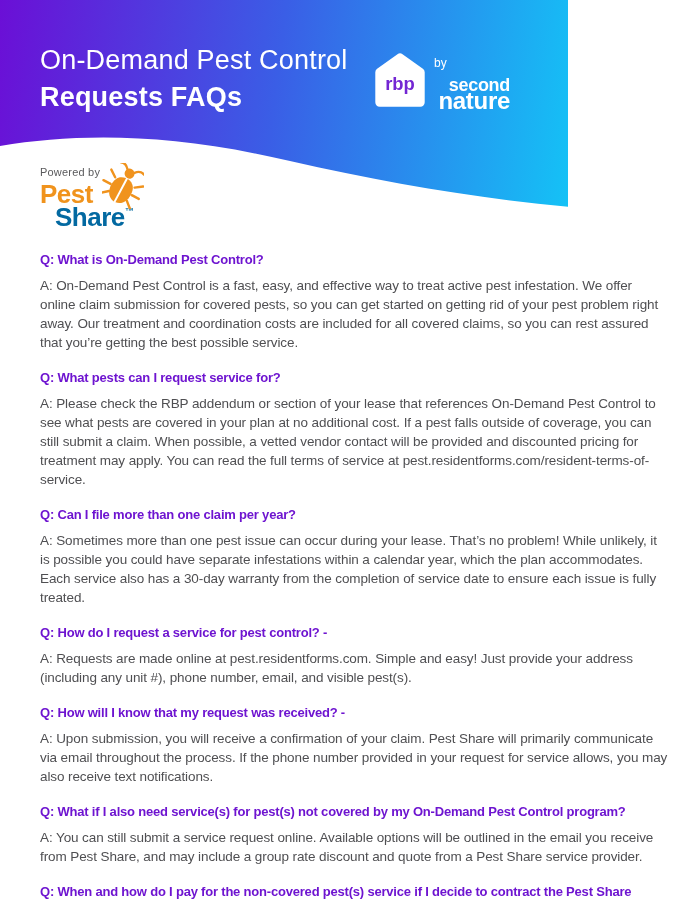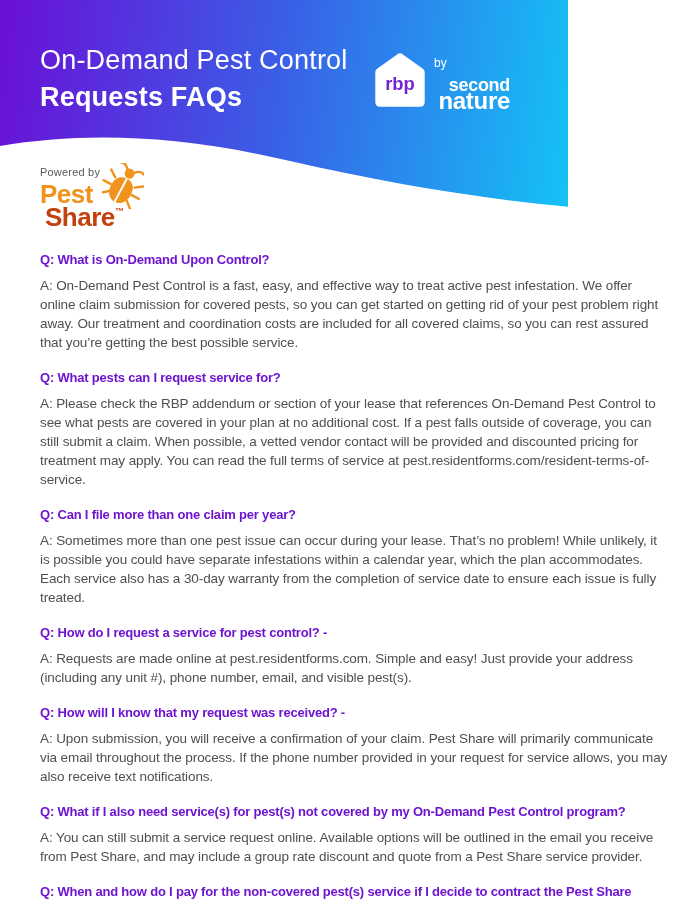--- a/index.html
+++ b/index.html
@@ -33,21 +33,21 @@
   .sn { color: #fff; }
   .sn-line1 { display: flex; align-items: flex-start; }
   .by { font-size: 12px; font-weight: 400; margin-top: 2px; margin-right: 2px; }
   .sn-word { font-size: 18px; font-weight: 700; letter-spacing: -0.3px; line-height: 15px; margin-top: 24px; }
   .sn-line2 { font-size: 24px; font-weight: 700; letter-spacing: -0.3px; line-height: 15px; text-align: right; }
 
   
   .pestshare { position: absolute; left: 40px; top: 166px; width: 170px; height: 72px; }
   .powered-by { font-size: 11px; color: #5a5a5c; letter-spacing: 0.2px; }
   .ps-word1 { position: absolute; left: 0; top: 13px; font-size: 26px; font-weight: 700; color: #F0931D; letter-spacing: -0.5px; }
-  .ps-word2 { position: absolute; left: 5px; top: 36px; font-size: 26px; font-weight: 700; color: #c2410c; letter-spacing: -0.5px; }
+  .ps-word2 { position: absolute; left: 15px; top: 36px; font-size: 26px; font-weight: 700; color: #0369a1; letter-spacing: -0.5px; }
   .ps-tm { font-size: 9px; vertical-align: 12px; font-weight: 700; }
   .bug { position: absolute; left: 62px; top: -3px; width: 42px; height: 46px; }
 
   
   .content { padding: 14px 30px 0 40px; }
   .faq { margin-bottom: 16px; }
   .q {
     color: #6e14d0;
     font-size: 13px; font-weight: 700;
     letter-spacing: -0.2px;
@@ -112,21 +112,21 @@
       <g transform="rotate(28 21 23)" fill="#F0931D">
         <circle cx="21" cy="9" r="5"></circle>
         <path d="M20,14.5 L20,41 C13,40 10,34 10,27 C10,20 13,15.5 20,14.5 Z"></path>
         <path d="M22,14.5 L22,41 C29,40 32,34 32,27 C32,20 29,15.5 22,14.5 Z"></path>
       </g>
     </svg>
   </div>
 
   <div class="content">
     <section class="faq">
-      <h3 class="q">Q: What is On-Demand Upon Control?</h3>
+      <h3 class="q">Q: What is On-Demand Pest Control?</h3>
       <p class="a">A: On-Demand Pest Control is a fast, easy, and effective way to treat active pest infestation. We offer online claim submission for covered pests, so you can get started on getting rid of your pest problem right away. Our treatment and coordination costs are included for all covered claims, so you can rest assured that you’re getting the best possible service.</p>
     </section>
     <section class="faq">
       <h3 class="q">Q: What pests can I request service for?</h3>
       <p class="a">A: Please check the RBP addendum or section of your lease that references On-Demand Pest Control to see what pests are covered in your plan at no additional cost. If a pest falls outside of coverage, you can still submit a claim. When possible, a vetted vendor contact will be provided and discounted pricing for treatment may apply. You can read the full terms of service at pest.residentforms.com/resident-terms-of-service.</p>
     </section>
     <section class="faq">
       <h3 class="q">Q: Can I file more than one claim per year?</h3>
       <p class="a">A: Sometimes more than one pest issue can occur during your lease. That’s no problem! While unlikely, it is possible you could have separate infestations within a calendar year, which the plan accommodates. Each service also has a 30-day warranty from the completion of service date to ensure each issue is fully treated.</p>
     </section>

